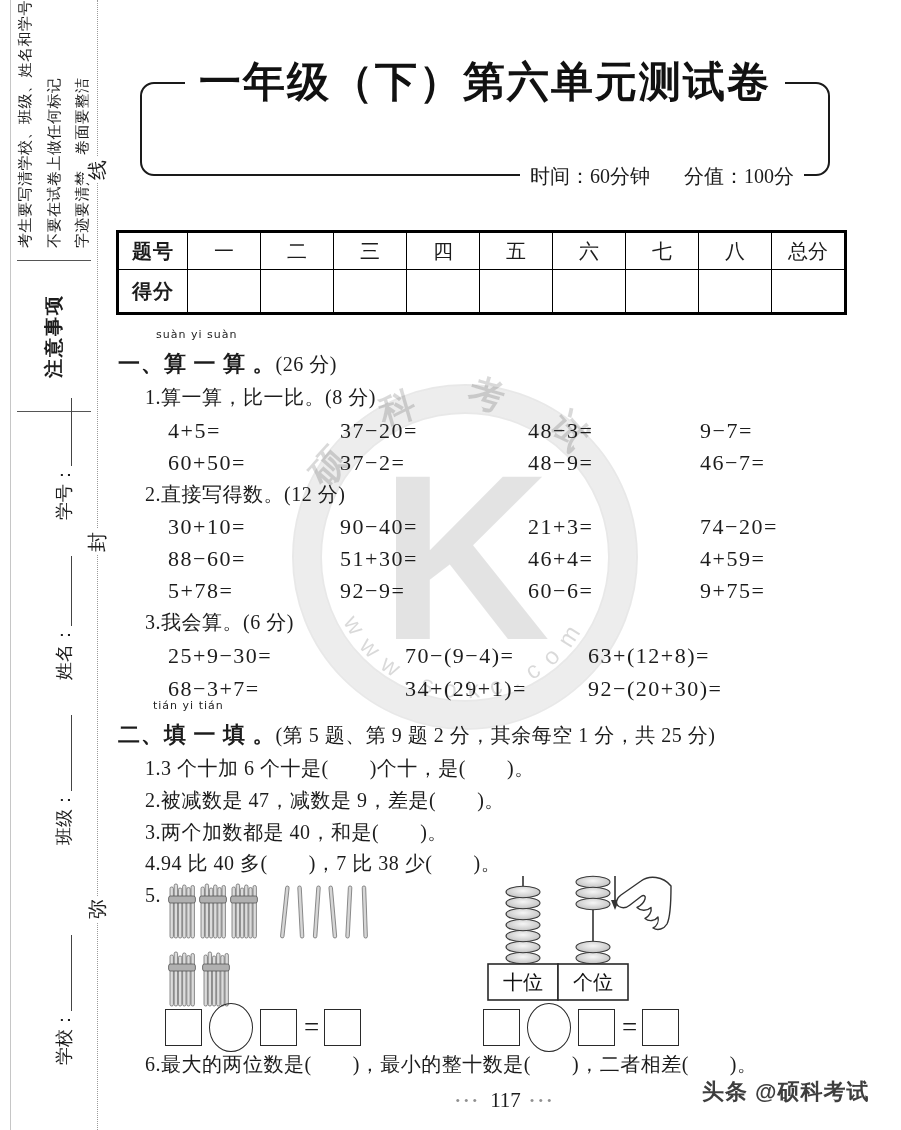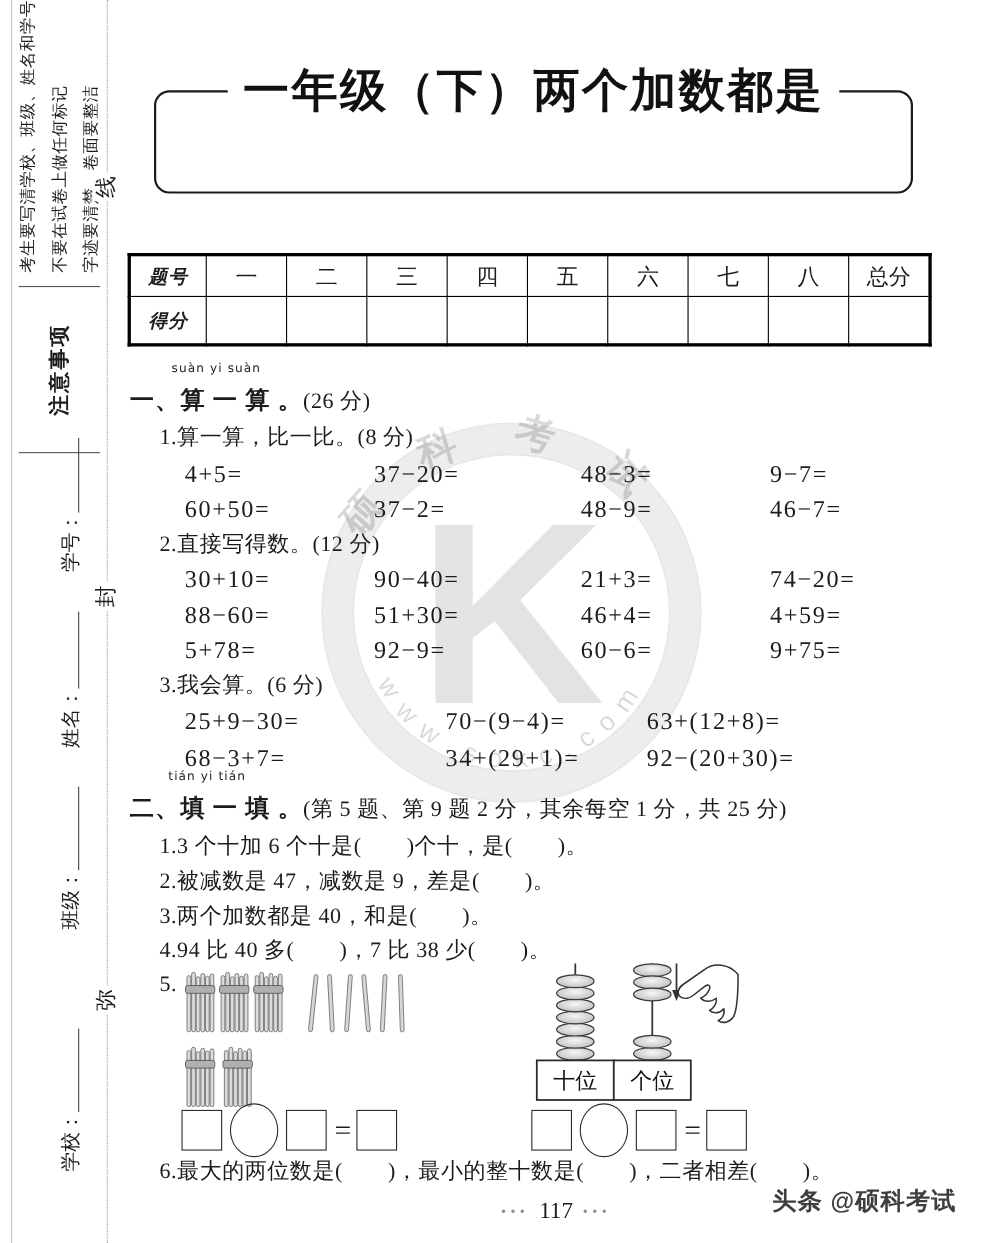--- a/index.html
+++ b/index.html
@@ -28,21 +28,21 @@
   .title-box{position:absolute;left:30px;top:82px;width:686px;height:90px;
       border:2px solid #1a1a1a;border-radius:14px;}
   .title-text{position:absolute;left:50%;top:-30px;transform:translateX(-50%);
       background:#fff;padding:0 14px;font-family:"Liberation Sans","DejaVu Sans",sans-serif;
       font-weight:900;font-size:42px;letter-spacing:2px;white-space:nowrap;color:#111;}
   .title-meta{position:absolute;right:24px;bottom:-16px;background:#fff;padding:0 10px;
       font-size:20px;white-space:nowrap;}
   .title-meta .gap{display:inline-block;width:34px;}
   .score-table{position:absolute;left:6px;top:230px;border-collapse:collapse;border:3px solid #000;}
   .score-table td{border:1.6px solid #000;width:70px;text-align:center;font-size:20px;}
-  .score-table td.lbl{width:66px;font-weight:bold;font-size:17px;letter-spacing:1px;font-style:italic;}
+  .score-table td.lbl{width:66px;font-weight:bold;font-size:20px;letter-spacing:1px;}
   .score-table tr:first-child td{height:34px;}
   .score-table tr:last-child td{height:40px;}
   .pinyin{font-family:"DejaVu Sans","Liberation Sans",sans-serif;font-size:11px;letter-spacing:1px;color:#222;}
   .sec-head{font-size:22px;font-weight:bold;letter-spacing:1px;}
   .sec-head .pts{font-weight:normal;font-size:20px;letter-spacing:0.5px;}
   .sub-title{font-size:20px;letter-spacing:0.5px;}
   .question{font-size:20px;letter-spacing:0.5px;}
   .exp{position:absolute;font-size:22px;letter-spacing:1.5px;white-space:nowrap;}
   .c4a{left:58px}.c4b{left:230px}.c4c{left:418px}.c4d{left:590px}
   .c3a{left:58px}.c3b{left:295px}.c3c{left:478px}
@@ -156,21 +156,24 @@
       <div class="rot90 seal-char" style="width:26px;height:26px;">封</div>
     </div>
     <div class="abs" style="left:84px;top:896px;width:26px;height:26px;">
       <div class="rot90 seal-char" style="width:26px;height:26px;">弥</div>
     </div>
   </div>
 
   <div class="main">
 
     <div class="title-box">
-      <span class="title-text">一年级（下）两个加数都是</span>
+      <span class="title-text">一年级（下）第六单元测试卷</span>
+      <span class="title-meta">
+        <span>时间：60分钟</span><span class="gap"></span><span>分值：100分</span>
+      </span>
     </div>
 
     <table class="score-table">
       <tbody>
           <tr>
         <td class="lbl">题号</td>
         <td>一</td>
         <td>二</td>
         <td>三</td>
         <td>四</td>

